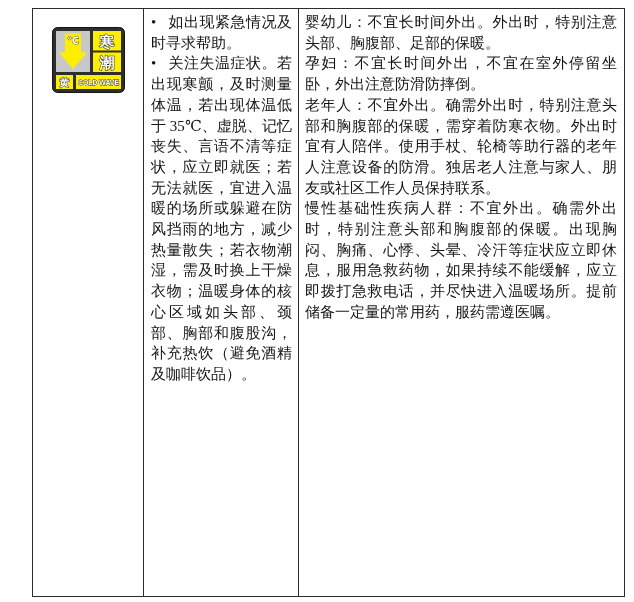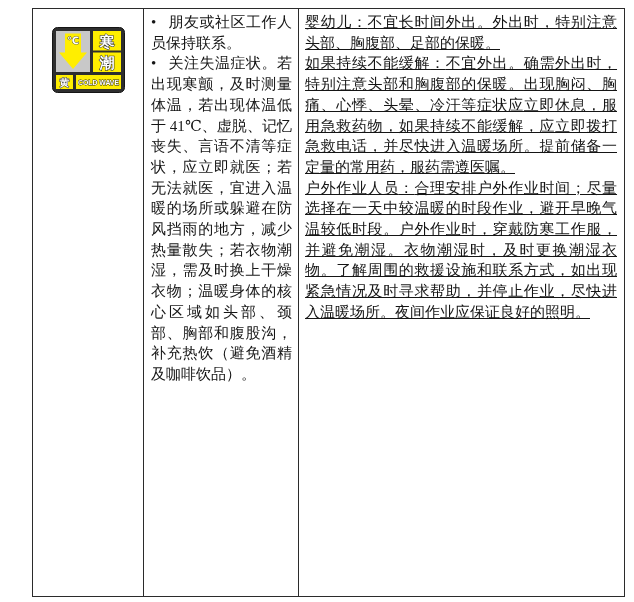--- a/index.html
+++ b/index.html
@@ -26,21 +26,21 @@
   .cell { box-sizing: border-box; height: 100%; overflow: hidden; }
   .cell + .cell { border-left: 1px solid #2b2b2b; }
   .cell-icon {
     width: 110px;
     display: flex;
     justify-content: center;
     align-items: flex-start;
     padding-top: 18px;
   }
   .cell-general { width: 155px; padding: 3px 6px 0 7px; }
-  .cell-groups  { flex: 1;      padding: 3px 7px 0 6px; text-decoration: underline; }
+  .cell-groups  { flex: 1;      padding: 3px 7px 0 6px; }
   p.advice {
     margin: 0;
     font-size: 15px;
     line-height: 20.7px;
     text-align: justify;
     text-justify: inter-character;
     word-break: break-all;
   }
   .bullet { display: inline-block; width: 17px; }
   .icon-svg text {
@@ -67,32 +67,33 @@
         <rect x="4" y="48" width="17" height="14" fill="#ffee00"></rect>
         <text x="12.5" y="59" font-size="10" font-weight="bold" text-anchor="middle" fill="#ffffff" stroke="#222222" stroke-width="0.9">黄</text>
         <rect x="24" y="48" width="45" height="14" fill="#ffee00"></rect>
         <text x="46.5" y="58" font-size="7.5" font-weight="bold" text-anchor="middle" textLength="41" lengthAdjust="spacingAndGlyphs" fill="#ffffff" stroke="#222222" stroke-width="0.8">COLD WAVE</text>
       </svg>
     </div>
 
     <div class="cell cell-general">
 
 
-        <p class="advice"><span class="bullet">•</span><span>朋友或社区工作人员保持联系。</span></p>
+        <p class="advice"><span class="bullet">•</span><span>如出现紧急情况及时寻求帮助。</span></p>
 
-        <p class="advice"><span class="bullet">•</span><span>关注失温症状。若出现寒颤，及时测量体温，若出现体温低于 41℃、虚脱、记忆丧失、言语不清等症状，应立即就医；若无法就医，宜进入温暖的场所或躲避在防风挡雨的地方，减少热量散失；若衣物潮湿，需及时换上干燥衣物；温暖身体的核心区域如头部、颈部、胸部和腹股沟，补充热饮（避免酒精及咖啡饮品）。</span></p>
+        <p class="advice"><span class="bullet">•</span><span>关注失温症状。若出现寒颤，及时测量体温，若出现体温低于 35℃、虚脱、记忆丧失、言语不清等症状，应立即就医；若无法就医，宜进入温暖的场所或躲避在防风挡雨的地方，减少热量散失；若衣物潮湿，需及时换上干燥衣物；温暖身体的核心区域如头部、颈部、胸部和腹股沟，补充热饮（避免酒精及咖啡饮品）。</span></p>
 
       </div>
 
     <div class="cell cell-groups">
 
         <p class="advice"><span>婴幼儿</span><span>：</span><span>不宜长时间外出。外出时，特别注意头部、胸腹部、足部的保暖。</span></p>
 
 
+        <p class="advice"><span>孕妇</span><span>：</span><span>不宜长时间外出，不宜在室外停留坐卧，外出注意防滑防摔倒。</span></p>
 
+        <p class="advice"><span>老年人</span><span>：</span><span>不宜外出。确需外出时，特别注意头部和胸腹部的保暖，需穿着防寒衣物。外出时宜有人陪伴。使用手杖、轮椅等助行器的老年人注意设备的防滑。独居老人注意与家人、朋友或社区工作人员保持联系。</span></p>
 
-        <p class="advice"><span>如果持续不能缓解</span><span>：</span><span>不宜外出。确需外出时，特别注意头部和胸腹部的保暖。出现胸闷、胸痛、心悸、头晕、冷汗等症状应立即休息，服用急救药物，如果持续不能缓解，应立即拨打急救电话，并尽快进入温暖场所。提前储备一定量的常用药，服药需遵医嘱。</span></p>
+        <p class="advice"><span>慢性基础性疾病人群</span><span>：</span><span>不宜外出。确需外出时，特别注意头部和胸腹部的保暖。出现胸闷、胸痛、心悸、头晕、冷汗等症状应立即休息，服用急救药物，如果持续不能缓解，应立即拨打急救电话，并尽快进入温暖场所。提前储备一定量的常用药，服药需遵医嘱。</span></p>
 
-        <p class="advice"><span>户外作业人员</span><span>：</span><span>合理安排户外作业时间；尽量选择在一天中较温暖的时段作业，避开早晚气温较低时段。户外作业时，穿戴防寒工作服，并避免潮湿。衣物潮湿时，及时更换潮湿衣物。了解周围的救援设施和联系方式，如出现紧急情况及时寻求帮助，并停止作业，尽快进入温暖场所。夜间作业应保证良好的照明。</span></p>
       </div>
 
   </div>
 </div>
 
 </body></html>

